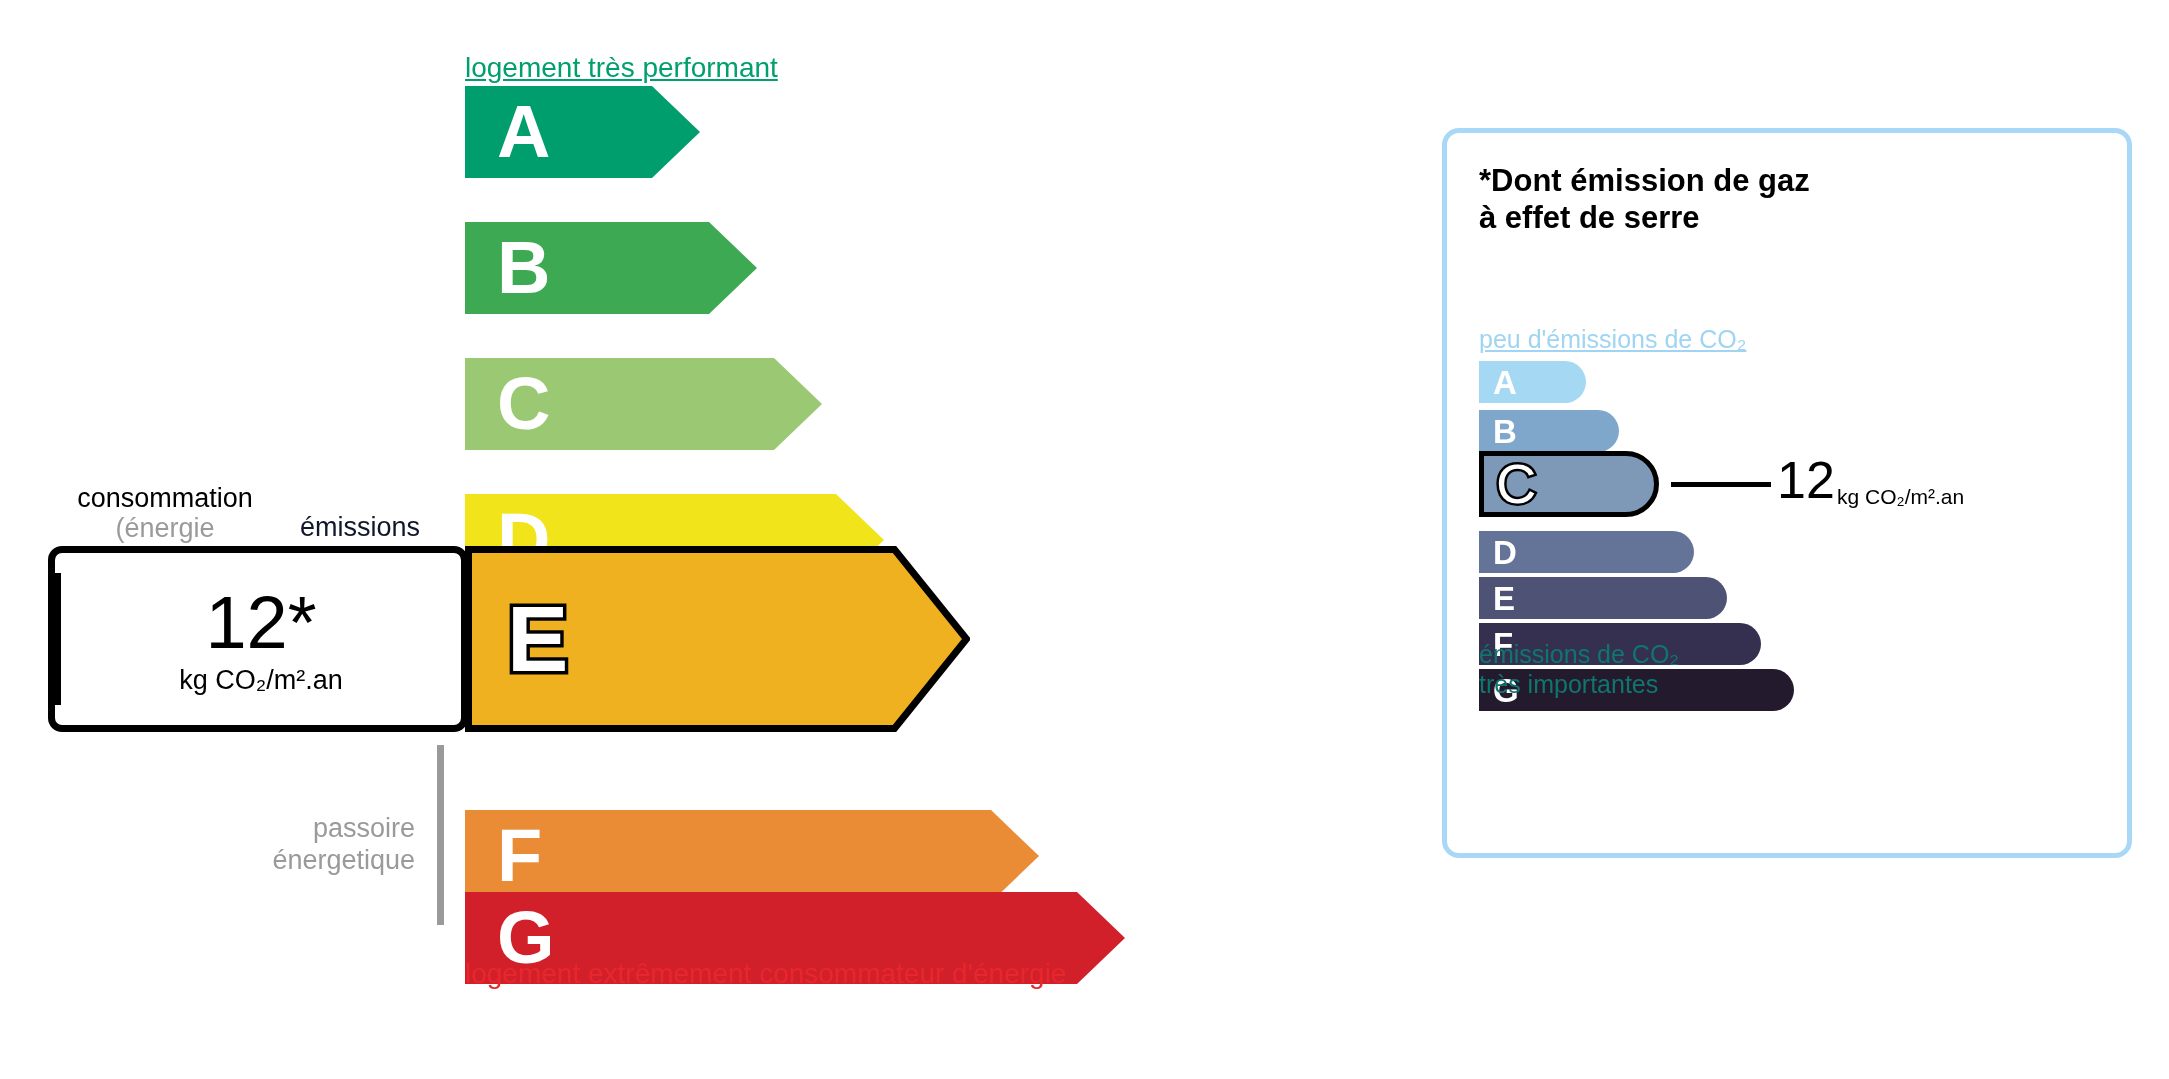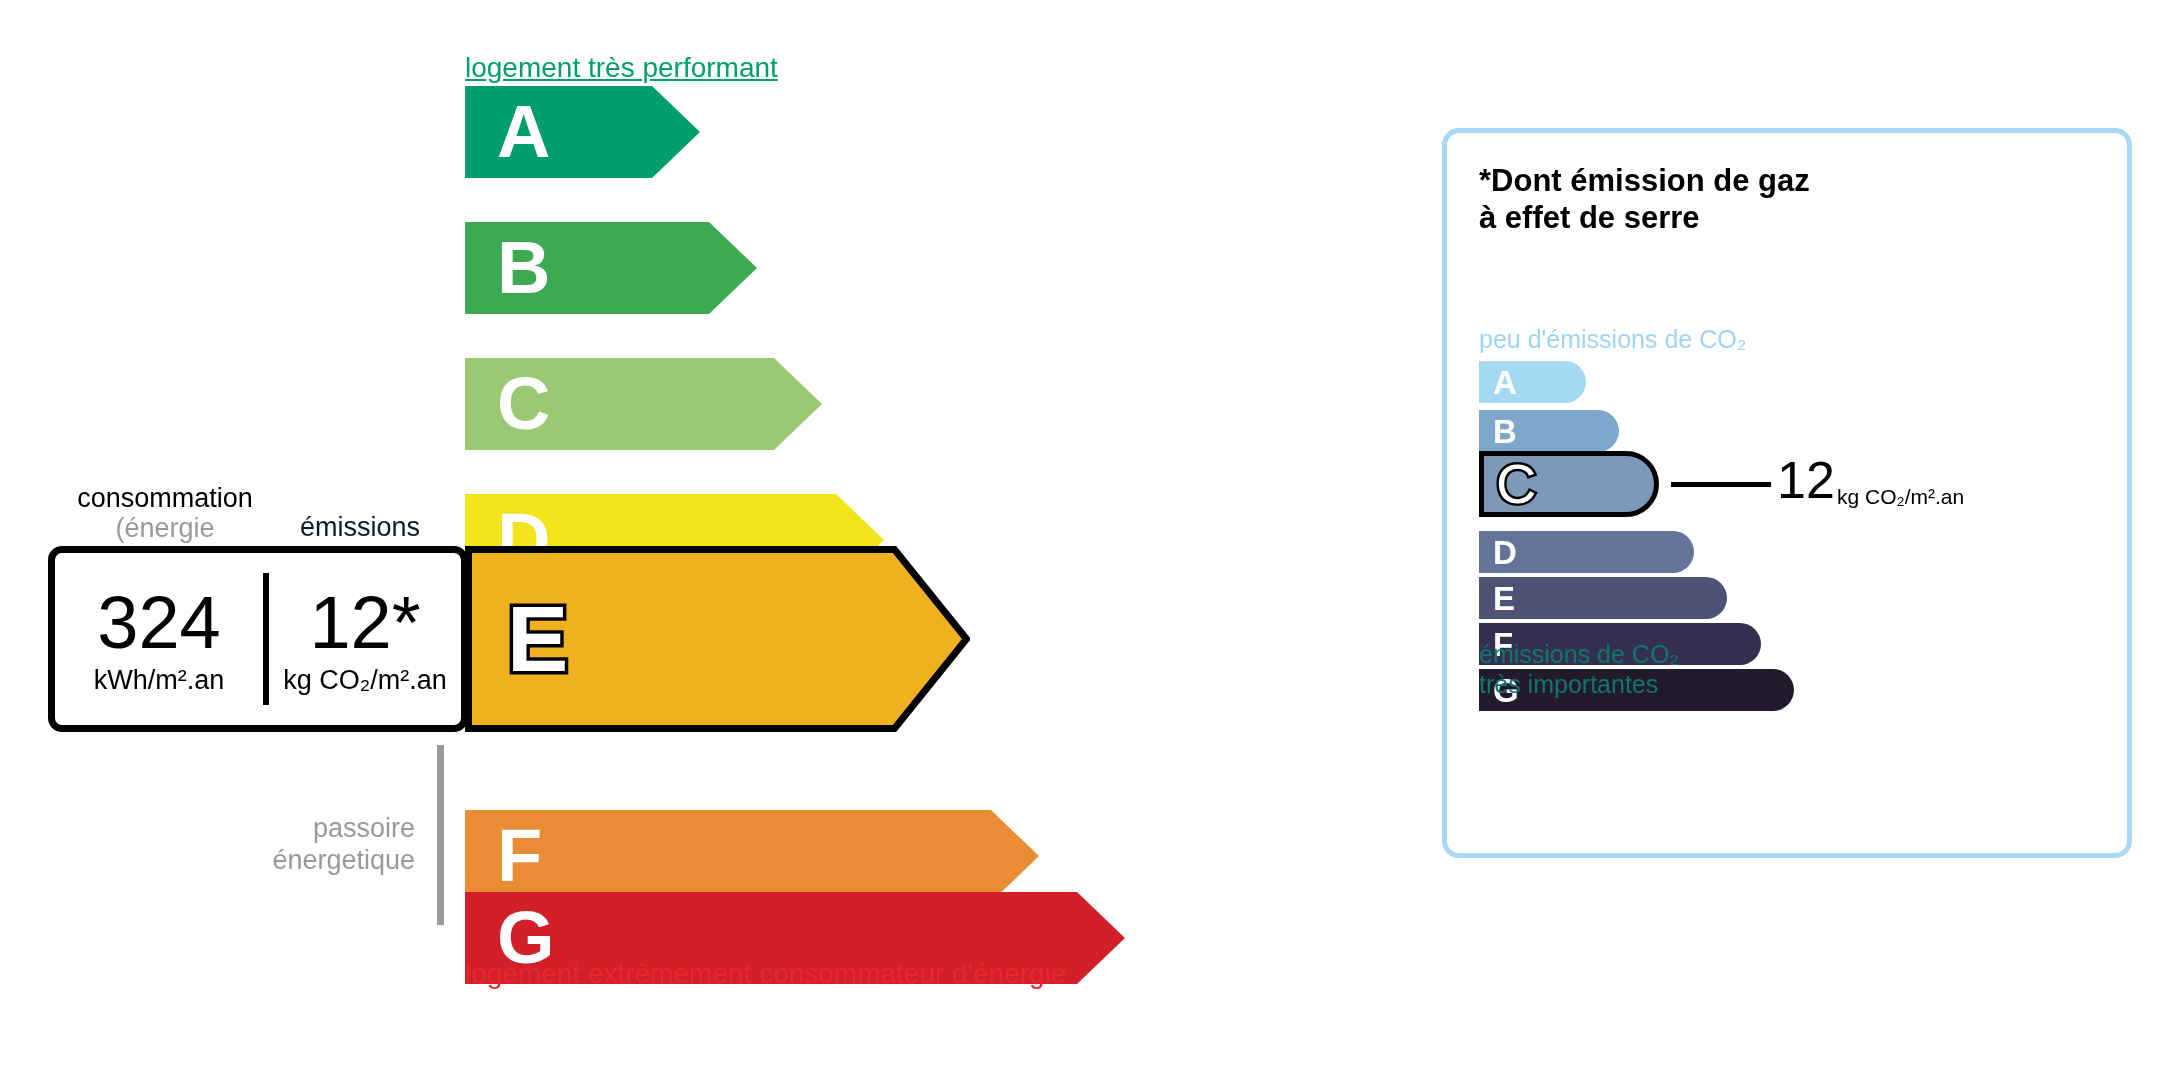--- a/index.html
+++ b/index.html
@@ -181,20 +181,21 @@
     line-height: 1.18;
     white-space: pre-line;
   }
   .co2-top-caption {
     position: absolute;
     left: 32px;
     top: 192px;
     font-size: 25px;
     color: #9fd4f2;
     white-space: nowrap;
+    text-decoration: underline;
   }
   .co2-bottom-caption {
     position: absolute;
     left: 32px;
     top: 506px;
     font-size: 25px;
     color: #0f766e;
     line-height: 1.2;
     white-space: pre-line;
   }
@@ -301,24 +302,20 @@
     </div>
 
   <div class="label-conso">
     <span>consommation</span>
     <span class="grey">(énergie primaire)</span>
   </div>
 
   <div class="label-emissions">émissions</div>
 
   <div id="value-box">
-    <div class="vb-cell left">
-      <div class="vb-value">324</div>
-      <div class="vb-unit">kWh/m².an</div>
-    </div>
     <div class="vb-divider"></div>
     <div class="vb-cell">
       <div class="vb-value">12*</div>
       <div class="vb-unit">kg CO₂/m².an</div>
     </div>
   </div>
 
 
   <div class="passoire-bar"></div>
   <div class="label-passoire">

